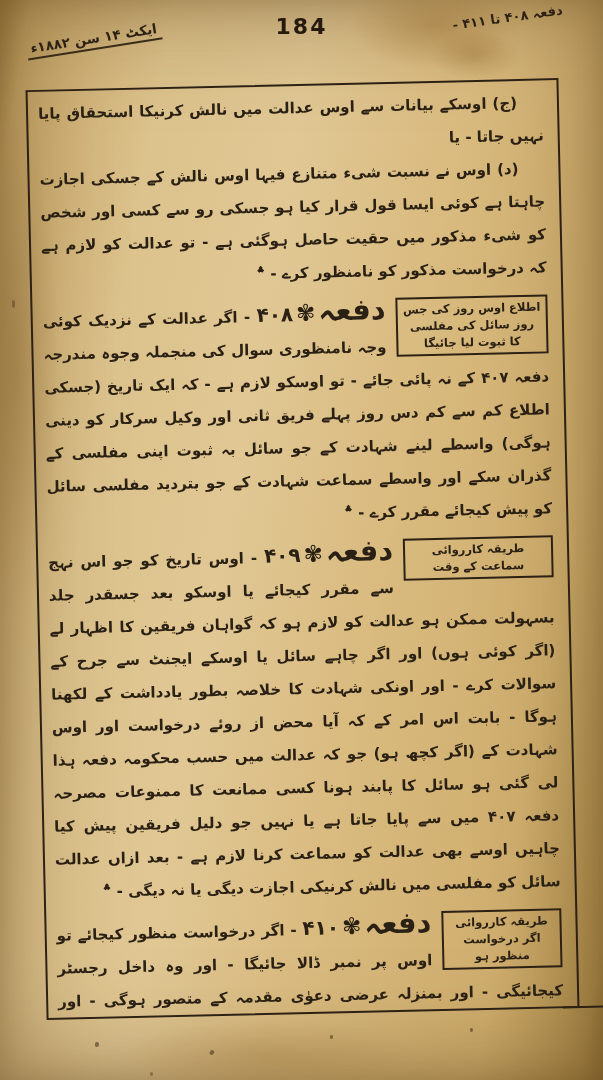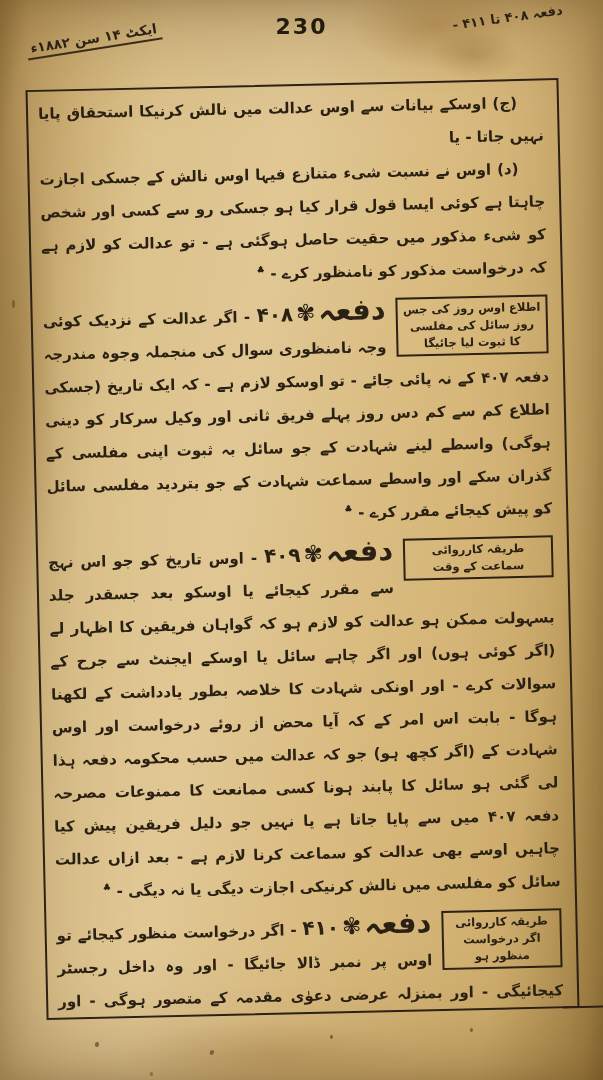--- a/index.html
+++ b/index.html
@@ -59,21 +59,21 @@
 </head>
 <body>
 
 <div class="vignette"></div>
 <div class="stain s1"></div>
 <div class="stain s2"></div>
 <div class="stain s3"></div>
 <div class="stain s4"></div>
 
 <div class="act-ref">ایکٹ ۱۴ سن ۱۸۸۲ء</div>
-<div class="page-number">230</div>
+<div class="page-number">184</div>
 <div class="running-header">دفعہ ۴۰۸ تا ۴۱۱ -</div>
 
 <div class="frame">
 
   <p class="clause"><span class="clause-label">(ج)</span> <span>اوسکے بیانات سے اوس عدالت میں نالش کرنیکا استحقاق پایا نہیں جاتا - یا</span></p>
 
   <p class="clause"><span class="clause-label">(د)</span> <span>اوس نے نسبت شیء متنازع فیہا اوس نالش کے جسکی اجازت چاہتا ہے کوئی ایسا قول قرار کیا ہو جسکی رو سے کسی اور شخص کو شیء مذکور میں حقیت حاصل ہوگئی ہے - تو عدالت کو لازم ہے کہ درخواست مذکور کو نامنظور کرے - ؞</span></p>
 
   <div class="section">
     <span class="margin-note mn-408">اطلاع اوس روز کی جس روز سائل کی مفلسی کا ثبوت لیا جائیگا</span>

